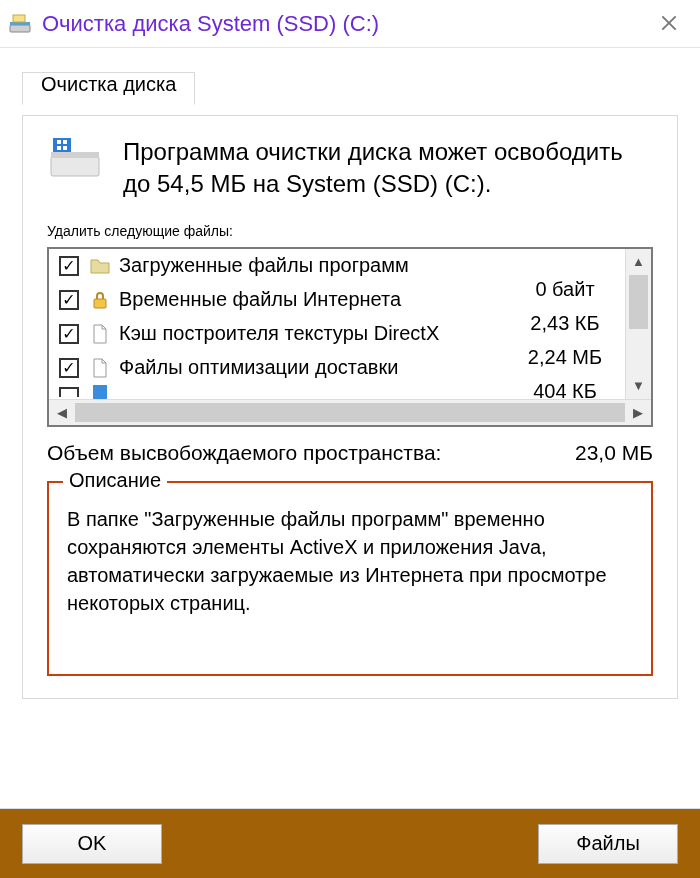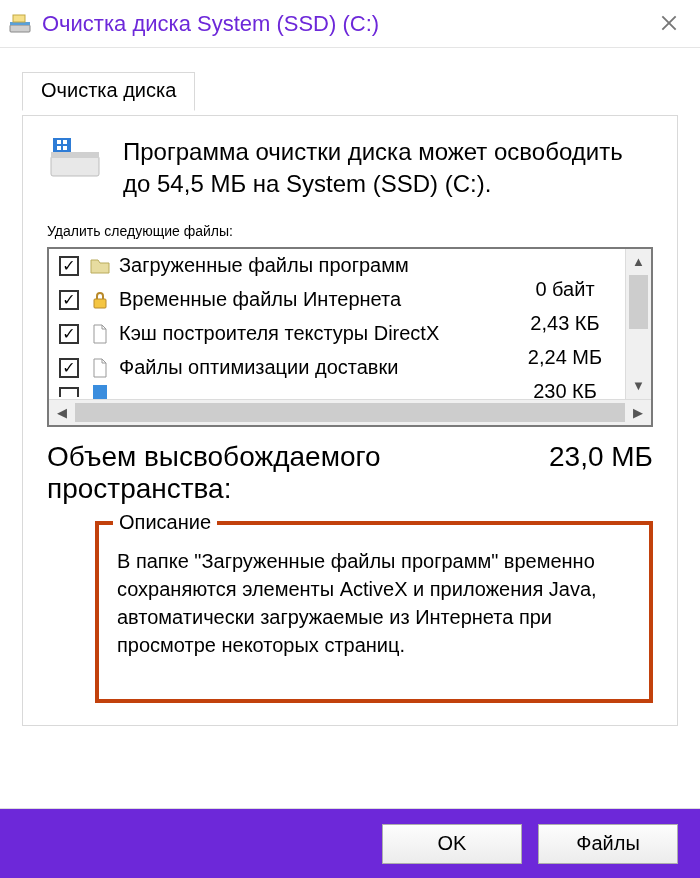--- a/index.html
+++ b/index.html
@@ -21,21 +21,21 @@
   .titlebar .sysicon { width: 24px; height: 24px; margin-right: 10px; }
   .titlebar .title { color: #6d28d9; font-size: 22px; flex: 1; }
   .titlebar .close { width: 46px; text-align: center; color: #888; font-size: 22px; line-height: 22px; }
   
   .client { padding: 24px 22px 10px 22px; }
   .tabstrip { position: relative; height: 44px; }
   .tab {
     position: absolute; left: 0; top: 0;
     border: 1px solid #d9d9d9; border-bottom: 1px solid #fff;
     background: #fff;
-    padding: 6px 18px 8px 18px;
+    padding: 0 18px 8px 18px;
     font-size: 20px;
     z-index: 2;
   }
   .tabpanel {
     border: 1px solid #d9d9d9;
     position: relative; margin-top: -1px;
     padding: 20px 24px 22px 24px;
     z-index: 1;
   }
   .intro { display: flex; gap: 20px; margin-bottom: 22px; }
@@ -62,48 +62,47 @@
   .row.truncated { height: 14px; overflow: hidden; }
   .row.truncated .chk { height: 10px; border-bottom: none; }
   .vscroll { width: 26px; background: #f0f0f0; display: flex; flex-direction: column; border-left: 1px solid #dcdcdc; }
   .vscroll .arrow { height: 26px; text-align: center; font-size: 13px; color: #555; line-height: 26px; }
   .vscroll .track { flex: 1; position: relative; }
   .vscroll .thumb { position: absolute; left: 3px; right: 3px; top: 0; height: 55%; background: #cdcdcd; }
   .hscroll { height: 26px; background: #f0f0f0; display: flex; border-top: 1px solid #dcdcdc; }
   .hscroll .arrow { width: 26px; text-align: center; font-size: 13px; color: #555; line-height: 26px; }
   .hscroll .track { flex: 1; background: #cdcdcd; margin: 3px 0; }
   
-  .totalrow { display: flex; font-size: 28px; margin-top: 14px; margin-bottom: 16px; }
+  .totalrow { display: flex; font-size: 21px; margin-top: 14px; margin-bottom: 16px; }
   .totalrow .tl { flex: 1; }
   .totalrow .tv { }
   
   .group {
-    border: 4px solid #c2410c; position: relative;
-    padding: 22px 18px 2px 18px;
+    border: 2px solid #c2410c; position: relative;
+    padding: 22px 18px 19px 18px;
     margin-top: 4px;
-    margin-left: 48px;
   }
   .group .legend {
     position: absolute; top: -14px; left: 14px;
     background: #fff; padding: 0 6px; font-size: 20px;
   }
   .desc { font-size: 20px; line-height: 1.4; min-height: 150px; }
   .actions { display: flex; gap: 16px; margin-top: 26px; }
   .btn {
     flex: 1; height: 44px; border: 1px solid #adadad;
     background: linear-gradient(#f7f7f7, #e9e9e9);
     font-size: 20px; display: flex; align-items: center; justify-content: center; gap: 8px;
     cursor: default;
   }
   .shield { width: 20px; height: 20px; }
   
   .dlgbuttons {
     position: absolute; left: 0; right: 0; bottom: 0;
-    height: 70px; background: #6d28d9; border-top: 1px solid #dcdcdc;
-    display: flex; justify-content: flex-end; align-items: center;
+    height: 70px; background: #a16207; border-top: 1px solid #dcdcdc;
+    display: flex; justify-content: space-between; align-items: center;
     padding: 0 22px; gap: 16px;
   }
   .dlgbuttons .btn { flex: 0 0 140px; height: 40px; background: linear-gradient(#fdfdfd,#ececec); }
 </style>
 </head>
 <body>
 
 <div class="window">
   <div class="titlebar">
     <span class="sysicon">
@@ -180,21 +179,21 @@
             </div>
             <div class="row">
               <span class="chk">✓</span>
               <span class="icon">
                 <svg viewBox="0 0 22 22">
                     <path d="M5 2h8l4 4v14H5z" fill="#fff" stroke="#999"></path>
                     <path d="M13 2v4h4" fill="none" stroke="#999"></path>
                   </svg>
               </span>
               <span class="name">Файлы оптимизации доставки</span>
-              <span class="size">230 КБ</span>
+              <span class="size">404 КБ</span>
             </div>
             <div class="row truncated">
               <span class="chk"></span>
               <span class="icon">
                 <svg viewBox="0 0 22 22">
                     <rect x="4" y="0" width="14" height="22" fill="#3a8dde"></rect>
                   </svg>
               </span>
             </div>
           </div>

